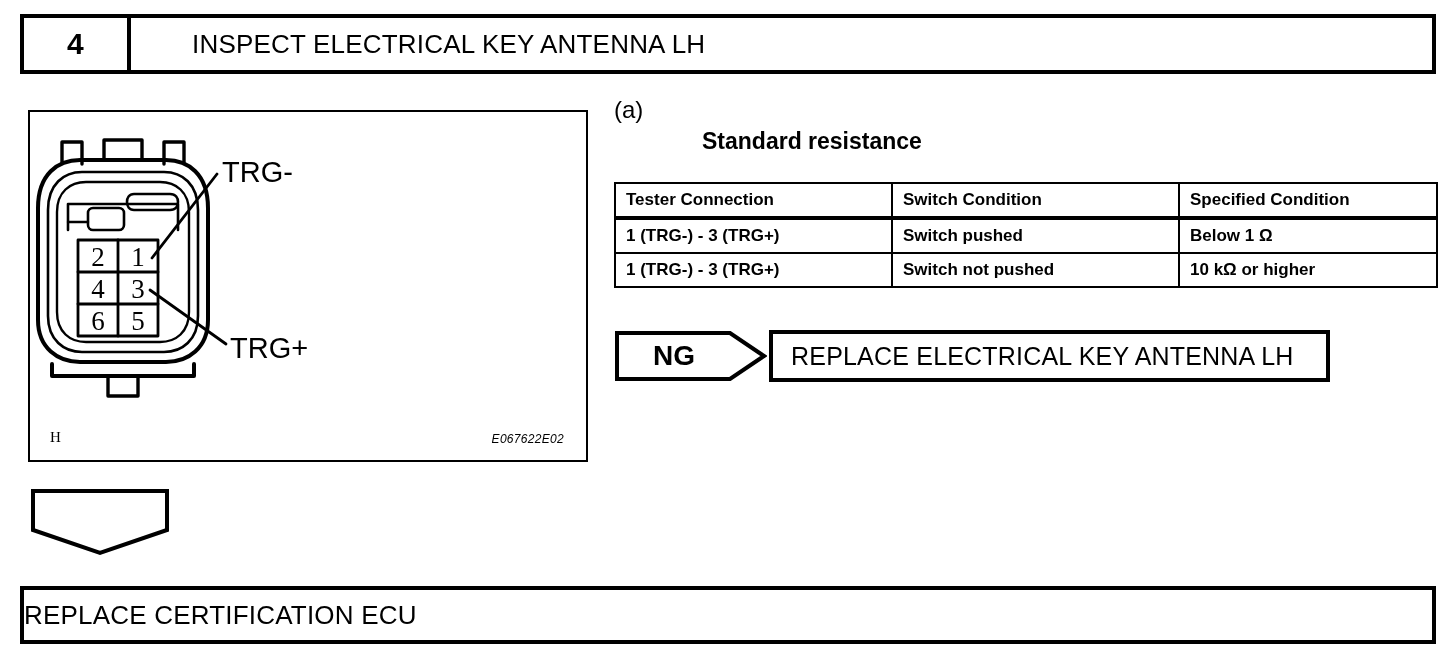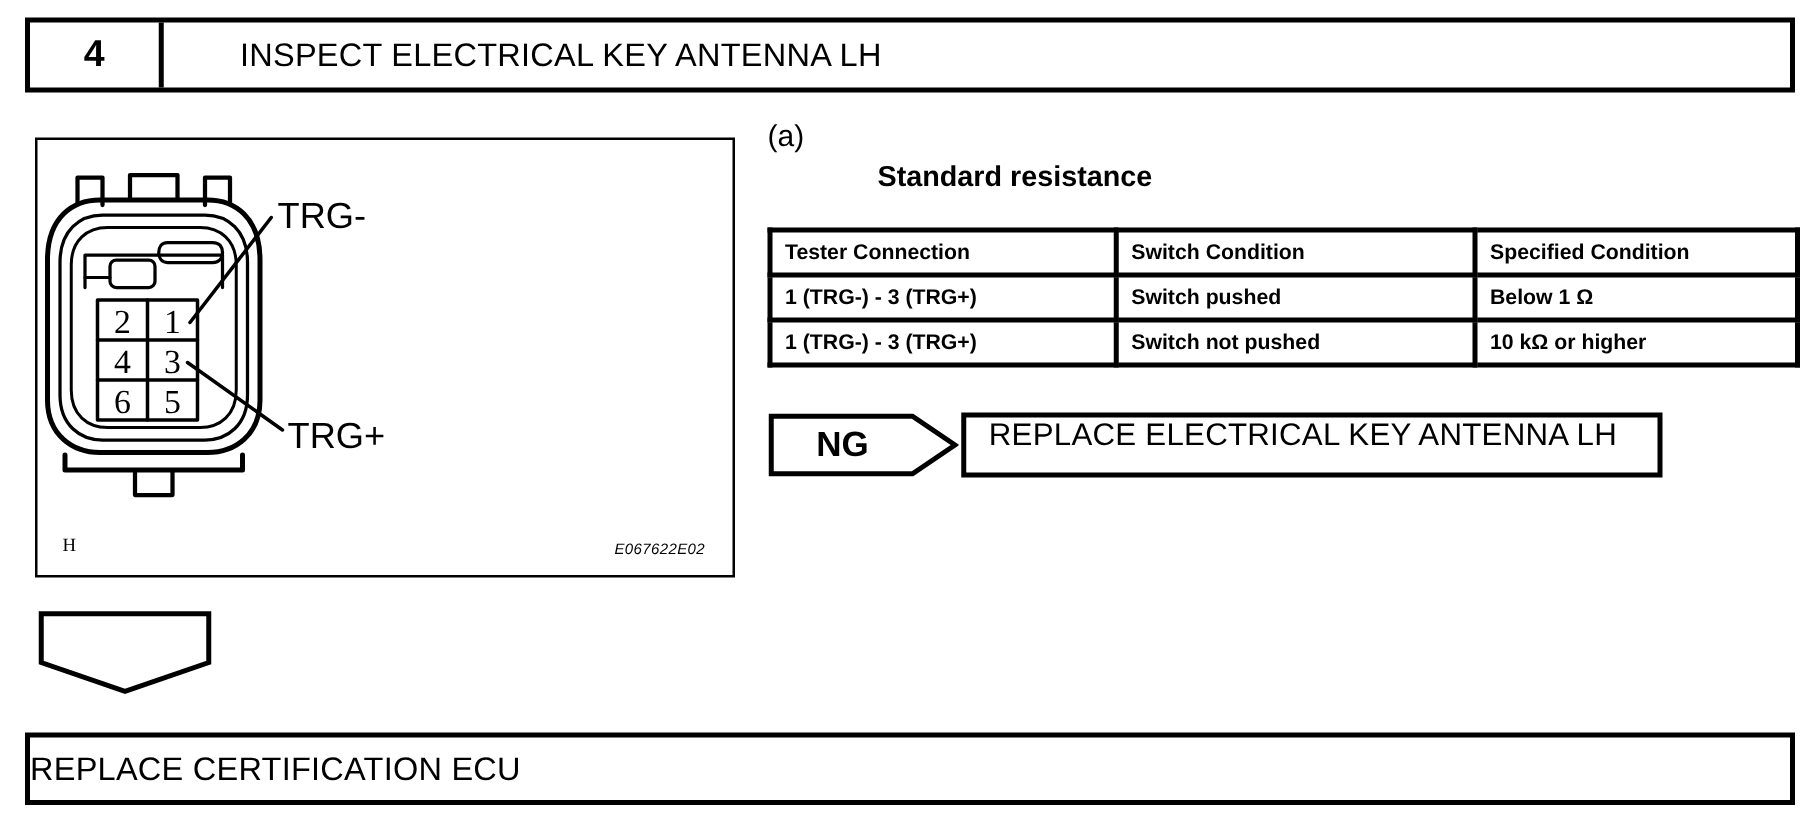--- a/index.html
+++ b/index.html
@@ -124,21 +124,21 @@
     width: 822px;
     border-collapse: collapse;
     table-layout: fixed;
     background: #fff;
   }
   .spec-table col.c1 { width: 277px; }
   .spec-table col.c2 { width: 287px; }
   .spec-table col.c3 { width: 258px; }
   .spec-table th,
   .spec-table td {
-    border: 4px solid #000000;
+    border: 2px solid #000000;
     padding: 6px 10px;
     text-align: left;
     font-size: 17px;
     font-weight: bold;
     height: 26px;
     box-sizing: border-box;
     white-space: nowrap;
   }
   .spec-table thead th {
     border-bottom-width: 4px;
@@ -173,21 +173,21 @@
   }
   .ng-result-box {
     position: absolute;
     left: 155px;
     top: 0;
     width: 561px;
     height: 52px;
     border: 4px solid #000;
     box-sizing: border-box;
     display: flex;
-    align-items: flex-start;
+    align-items: center;
     padding-left: 18px;
   }
   .ng-result-text {
     font-size: 25px;
     letter-spacing: 0.2px;
     white-space: nowrap;
   }
 
   
   .ok-branch {

